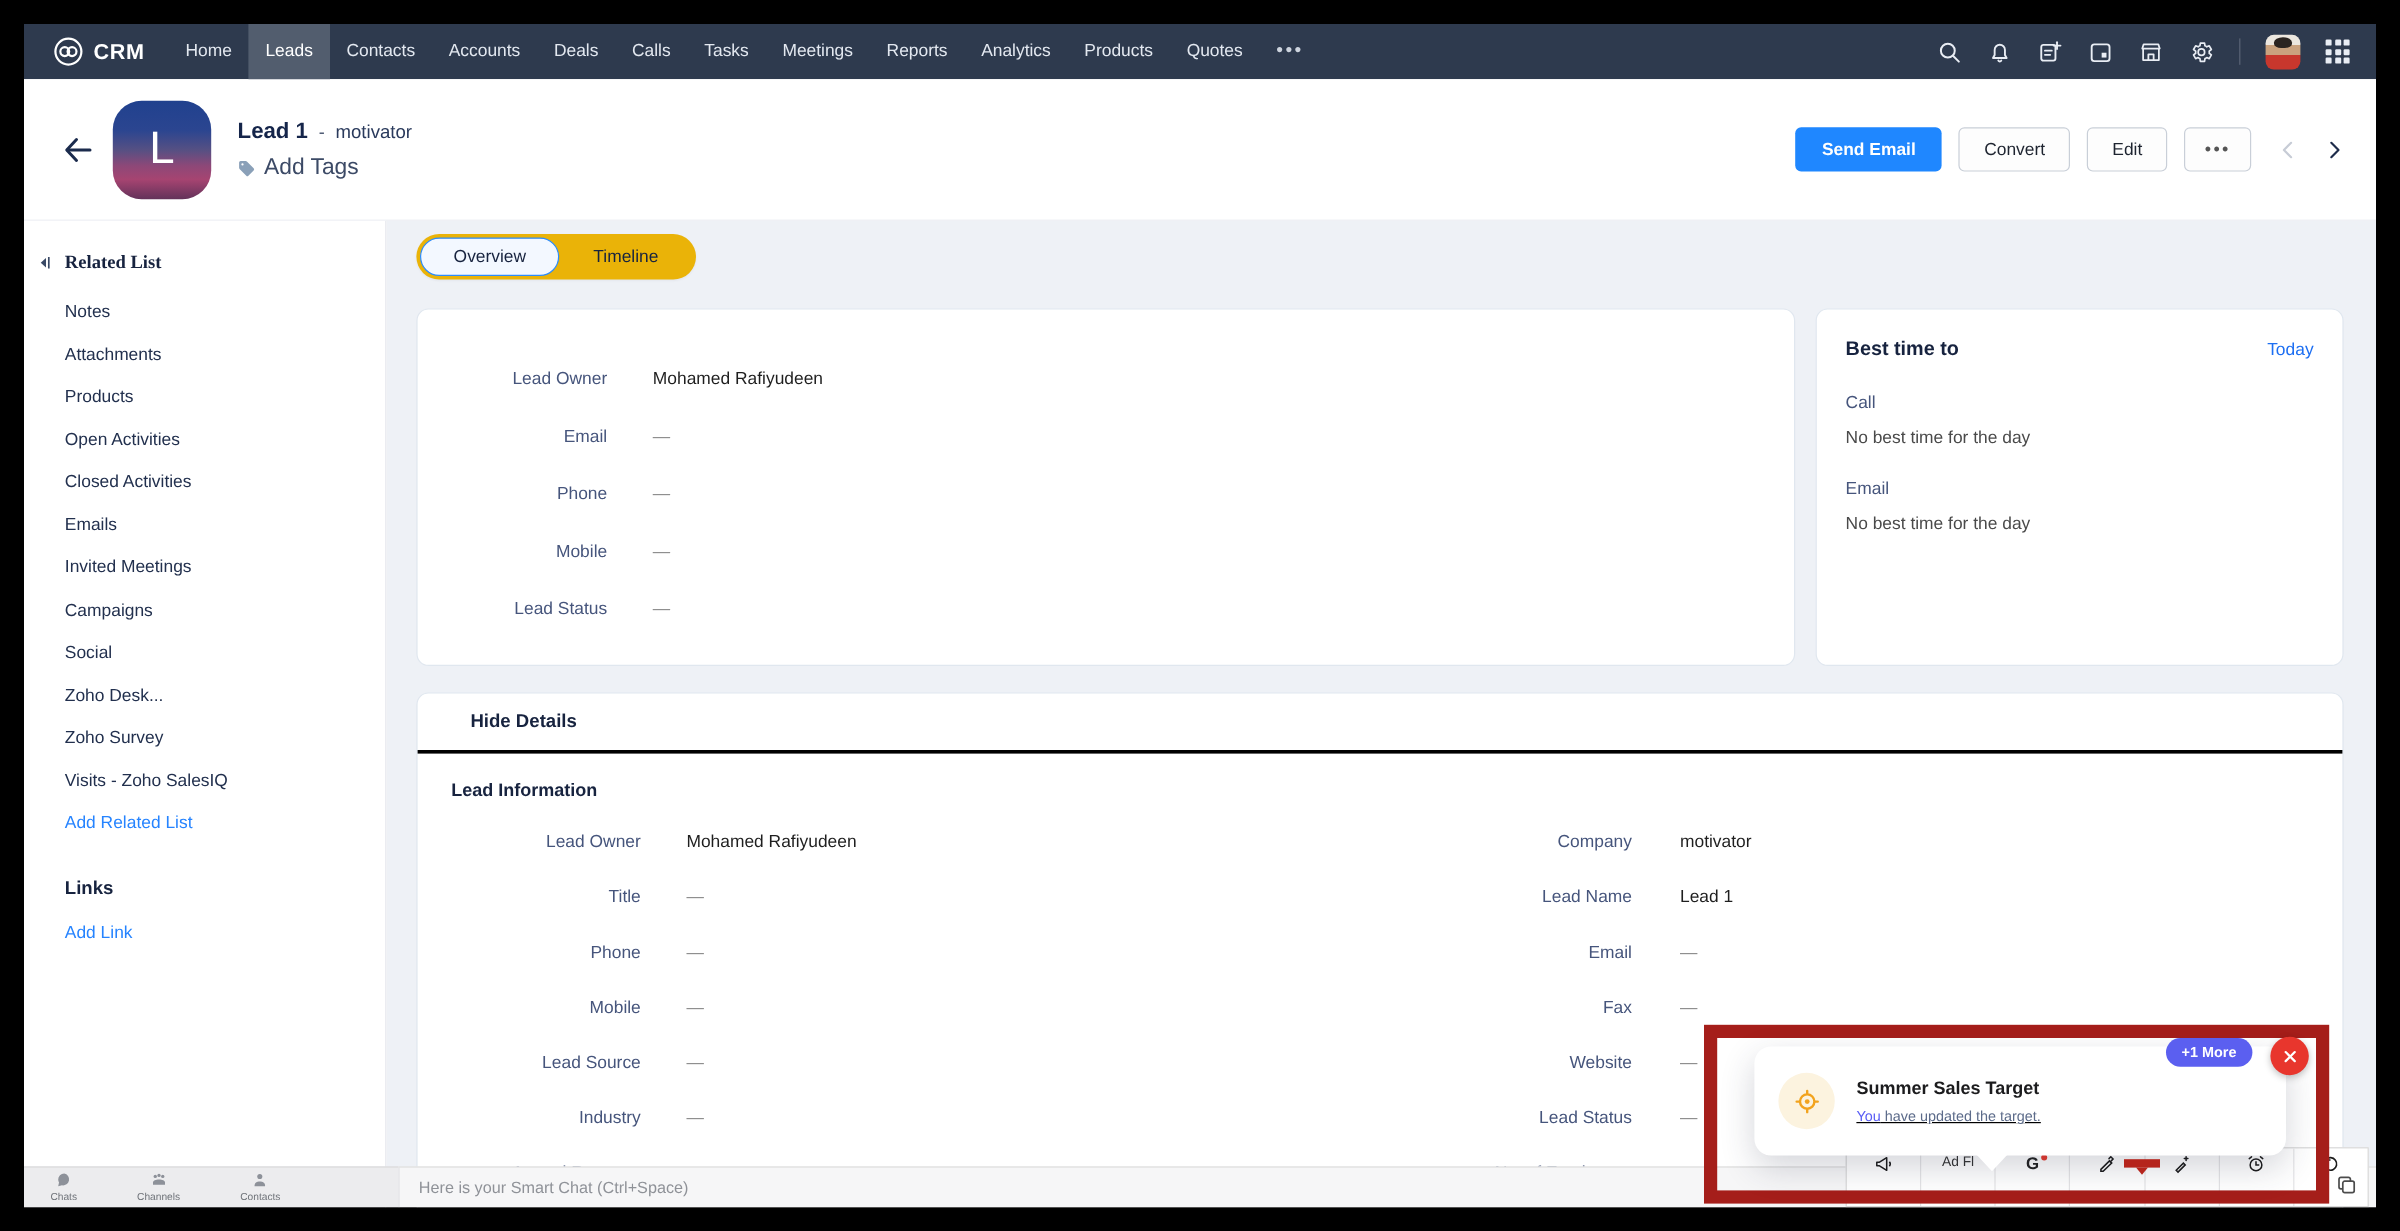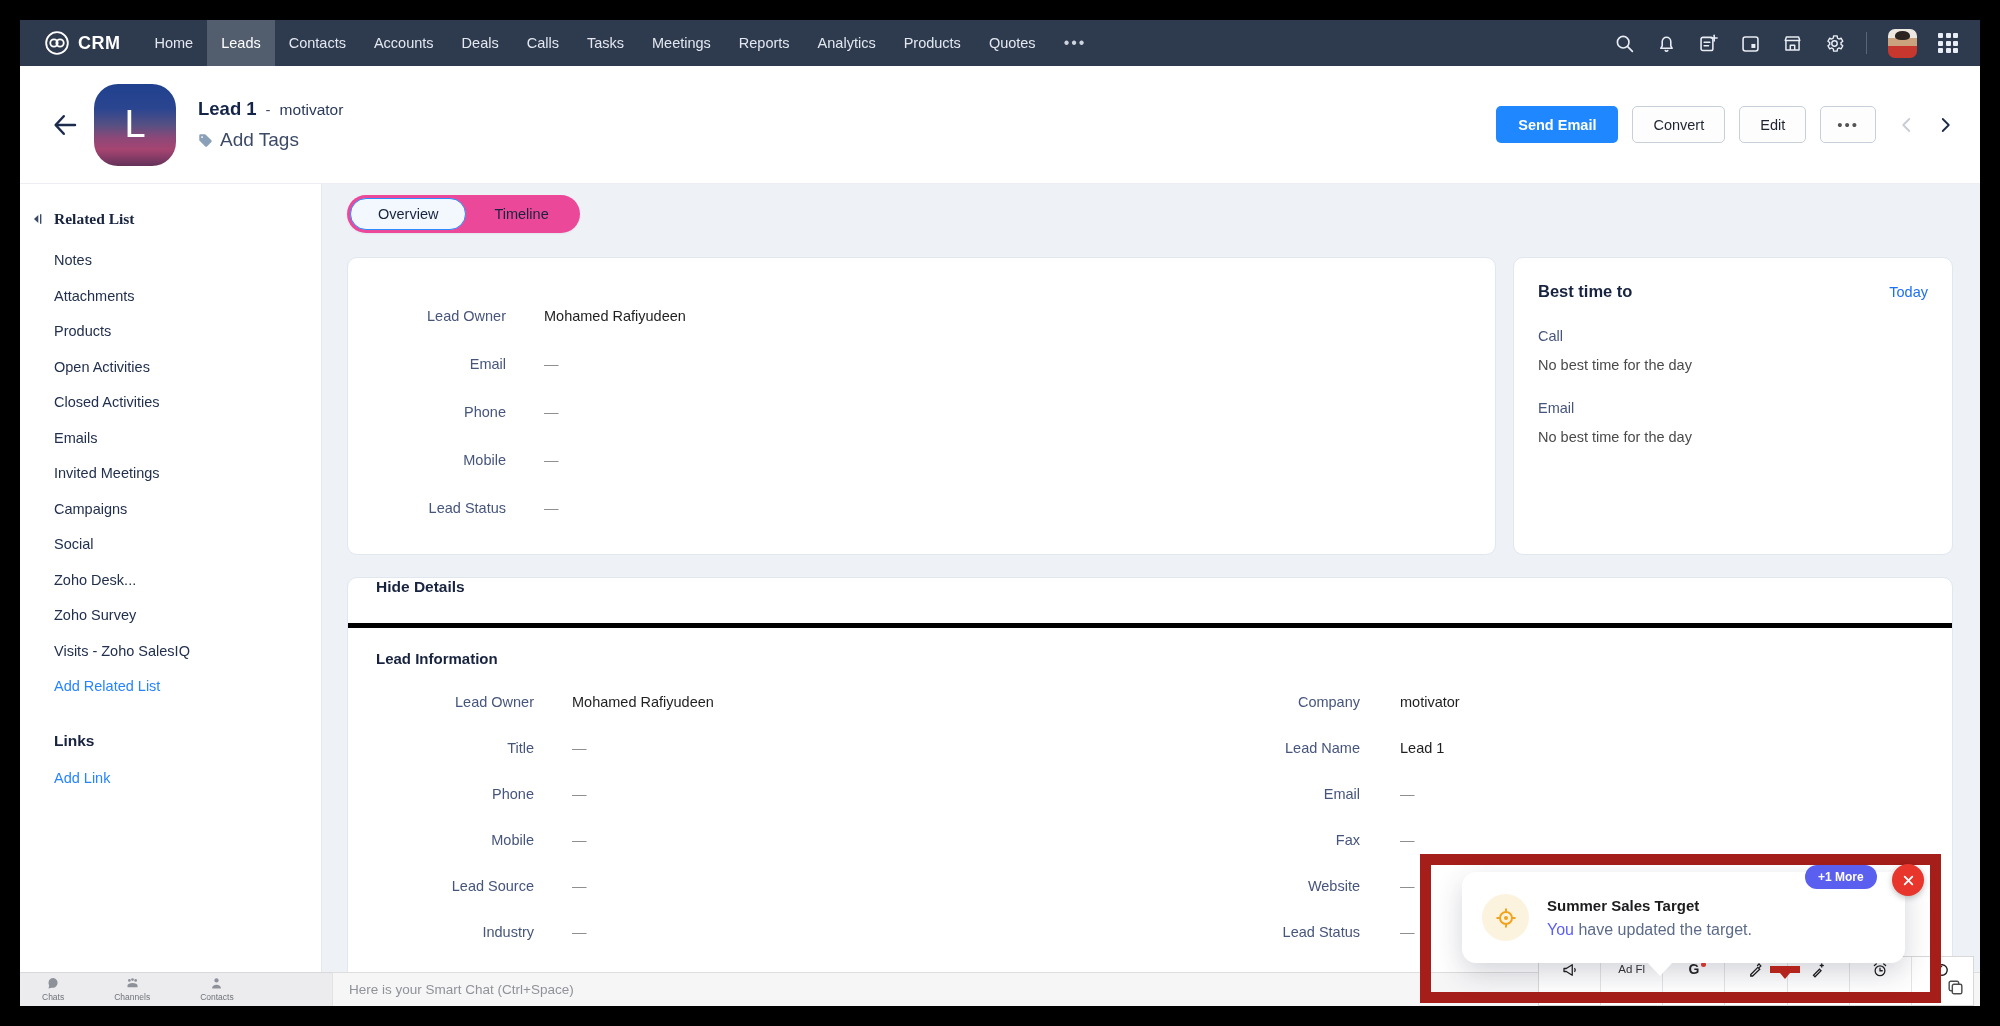--- a/index.html
+++ b/index.html
@@ -53,41 +53,41 @@
   .body-row { position:absolute; top:164px; bottom:0; left:0; right:0; display:flex; }
   .sidebar { width:302px; background:#fff; border-right:1px solid #e6e8ee; padding:26px 10px 0 34px; position:relative; flex:0 0 auto; }
   .side-title { font-size:15.5px; font-weight:700; color:#17233f; margin-bottom:24px; position:relative;font-family:Liberation Serif, serif; }
   .collapse-ico { position:absolute; left:-24px; top:2px; width:14px; height:14px; color:#3a4a66; cursor:pointer; }
   .side-list { list-style:none; }
   .side-list li { font-size:14.5px; color:#22304e; margin-bottom:19.5px; cursor:pointer; }
   .side-link { font-size:14.5px; color:#2684ff; cursor:pointer; }
   .links-title { font-size:15.5px; font-weight:700; color:#17233f; margin:38px 0 20px; }
 
   .main { flex:1; background:#eef1f6; padding:11px 27px 0 25px; overflow:hidden; }
-  .tabs-pill { display:inline-flex; background:#ec4899; border-radius:19px; padding:3px; box-shadow:0 1px 2px rgba(30,40,70,.06); }
+  .tabs-pill { display:inline-flex; background:#eab308; border-radius:19px; padding:3px; box-shadow:0 1px 2px rgba(30,40,70,.06); }
   .tab { padding:7px 27px; font-size:14.5px; color:#17233f; border-radius:16px; cursor:pointer; border:1.5px solid transparent; }
   .tab.active { border-color:#2a8cff; background:#f3f8ff; font-weight:400; }
 
   .cards-row { display:flex; gap:17px; margin-top:24px; }
   .card { background:#fff; border:1px solid #e0e7ef; border-radius:10px; }
   .card-summary { width:1149px; height:298px; padding:34px 0 0 0; }
   .frow { display:flex; align-items:center; height:48px; }
   .flabel { width:158px; text-align:right; font-size:14.5px; color:#46557c; flex:0 0 auto; }
   .fvalue { margin-left:38px; font-size:14.5px; color:#1f1f1f; }
   .fvalue.dash { color:#8f8f8f; }
 
   .card-besttime { flex:1; height:298px; padding:24px 24px; }
   .bt-head { display:flex; align-items:center; }
   .bt-title { font-size:16.5px; font-weight:700; color:#17233f; }
   .bt-today { margin-left:auto; font-size:14.5px; color:#1d6ff2; cursor:pointer; }
   .bt-label { font-size:14.5px; color:#46557c; margin-top:27px; }
   .bt-text { font-size:14.5px; color:#4a4a4a; margin-top:13px; }
 
   .card-details { margin-top:22px; min-height:560px; }
-  .details-head { height:50px; display:flex; align-items:flex-start; padding:0 28px; border-bottom:5px solid #000000; }
+  .details-head { height:50px; display:flex; align-items:center; padding:0 44px; border-bottom:3px solid #000000; }
   .details-toggle { font-size:15.5px; font-weight:700; color:#17233f; cursor:pointer; }
   .details-body { padding:22px 28px 0; }
   .section-title { font-size:15px; font-weight:700; color:#17233f; margin-bottom:12px; }
   .detail-grid { display:grid; grid-template-columns:1fr 1fr; }
   .dcol .frow { height:46px; }
   .dcol-r .flabel { width:210px; }
   .dcol-r .fvalue { margin-left:40px; }
 
   
   .bottombar { position:absolute; left:0; right:0; bottom:0; height:34px; display:flex; z-index:3; }
@@ -105,21 +105,21 @@
   .mtb-g { font-size:14px; font-weight:700; color:#222; position:relative; }
   .mtb-g i { position:absolute; right:-7px; top:1px; width:5px; height:5px; border-radius:50%; background:#e8392e; }
 
   .red-frame { position:absolute; left:1400px; top:834px; width:521px; height:149px; border:11px solid #a51e1a; z-index:5; }
   .npopup { position:absolute; left:31px; top:7px; width:443px; height:91px; background:#fff; border-radius:14px;
     box-shadow:0 10px 28px rgba(40,45,70,.20); display:flex; align-items:center; padding:0 18px 0 20px; z-index:6; }
   .np-icon-wrap { width:47px; height:47px; border-radius:50%; background:#fcf3df; display:flex; align-items:center; justify-content:center; flex:0 0 auto; }
   .np-icon-wrap svg { width:24px; height:24px; color:#f2a31d; }
   .np-texts { margin-left:18px; }
   .np-title { font-size:15px; font-weight:700; color:#1c1c1e; }
-  .np-msg { font-size:16px; margin-top:7px; }
+  .np-msg { font-size:12px; margin-top:7px;text-decoration:underline; }
   .np-msg .you { color:#5a5ef5; }
   .np-msg .rest { color:#5c6b8a; }
   .np-badge { position:absolute; left:374px; top:0px; background:#5b5ff0; color:#fff; font-size:12px; font-weight:600;
     padding:5px 13px; border-radius:14px; z-index:7; cursor:pointer; }
   .np-close { position:absolute; left:461px; top:-1px; width:32px; height:32px; border-radius:50%; background:#e8362d;
     display:flex; align-items:center; justify-content:center; z-index:8; cursor:pointer; box-shadow:0 2px 6px rgba(0,0,0,.25); }
   .np-close svg { width:13px; height:13px; color:#fff; }
   .np-tail { position:absolute; left:216px; top:97px; width:0; height:0; border-left:13px solid transparent;
     border-right:13px solid transparent; border-top:14px solid #fff; z-index:6; }
   .red-marker { position:absolute; left:339px; top:101px; width:30px; height:7px; background:#b5241c; z-index:6; }

